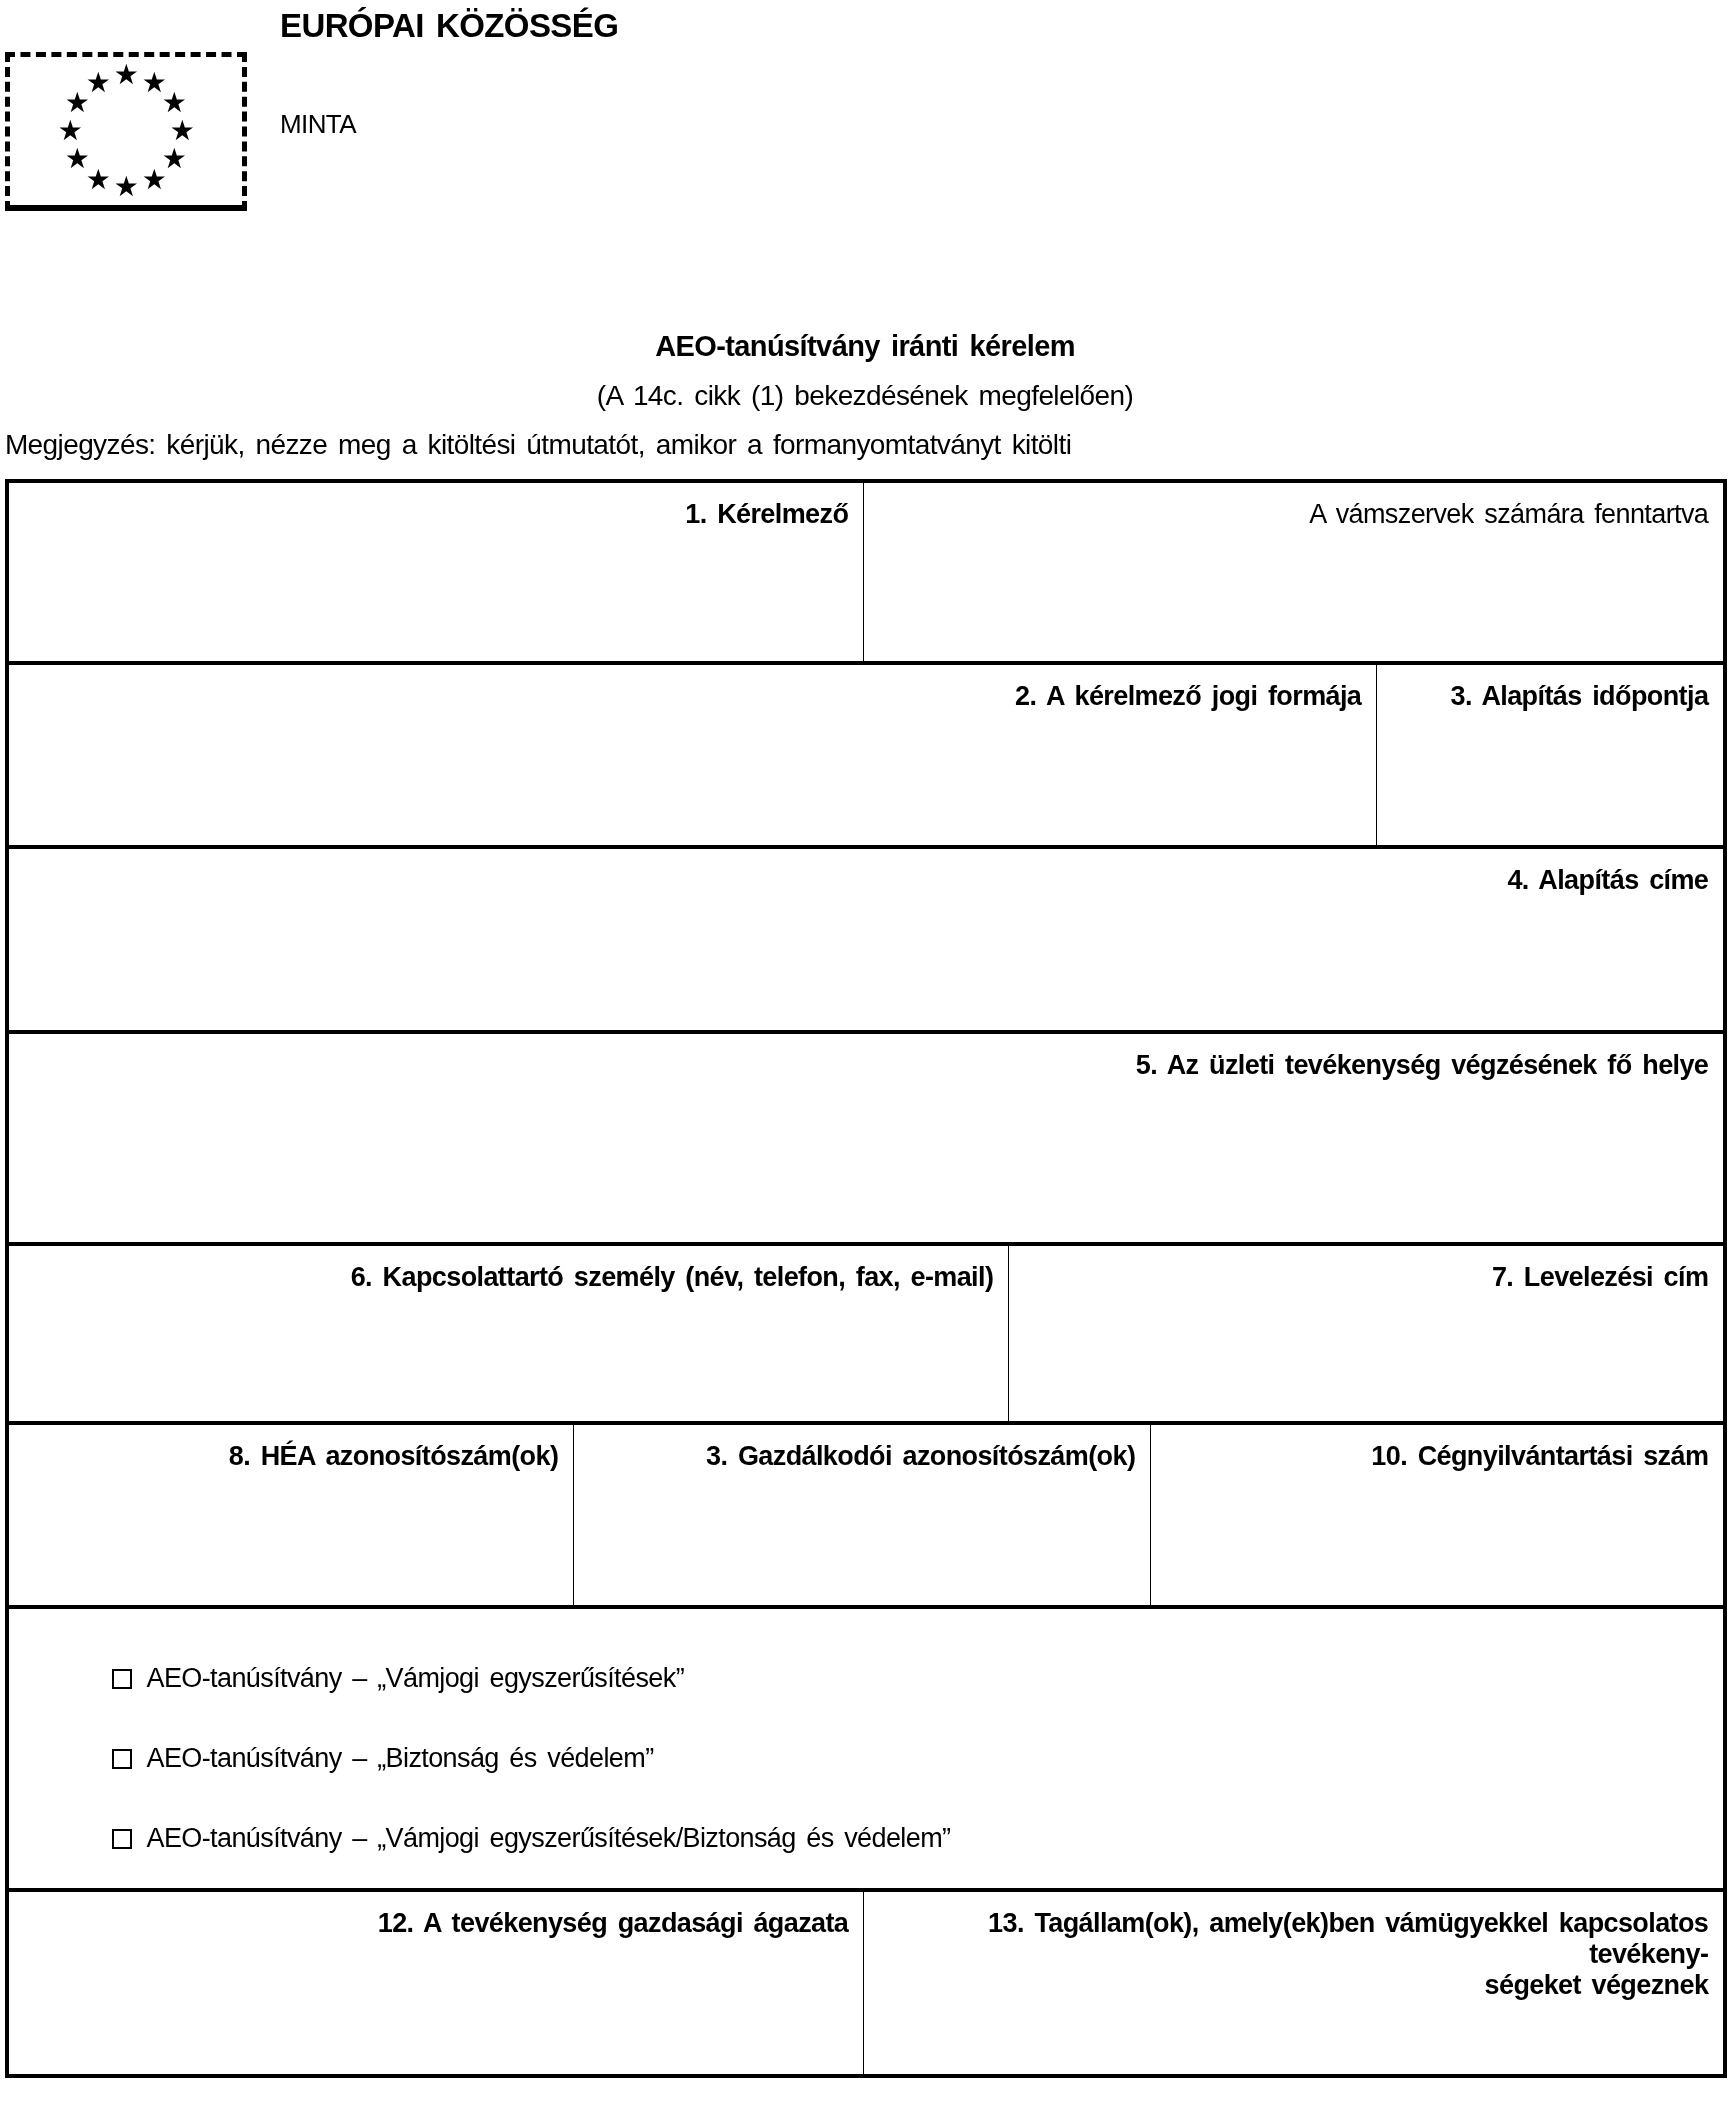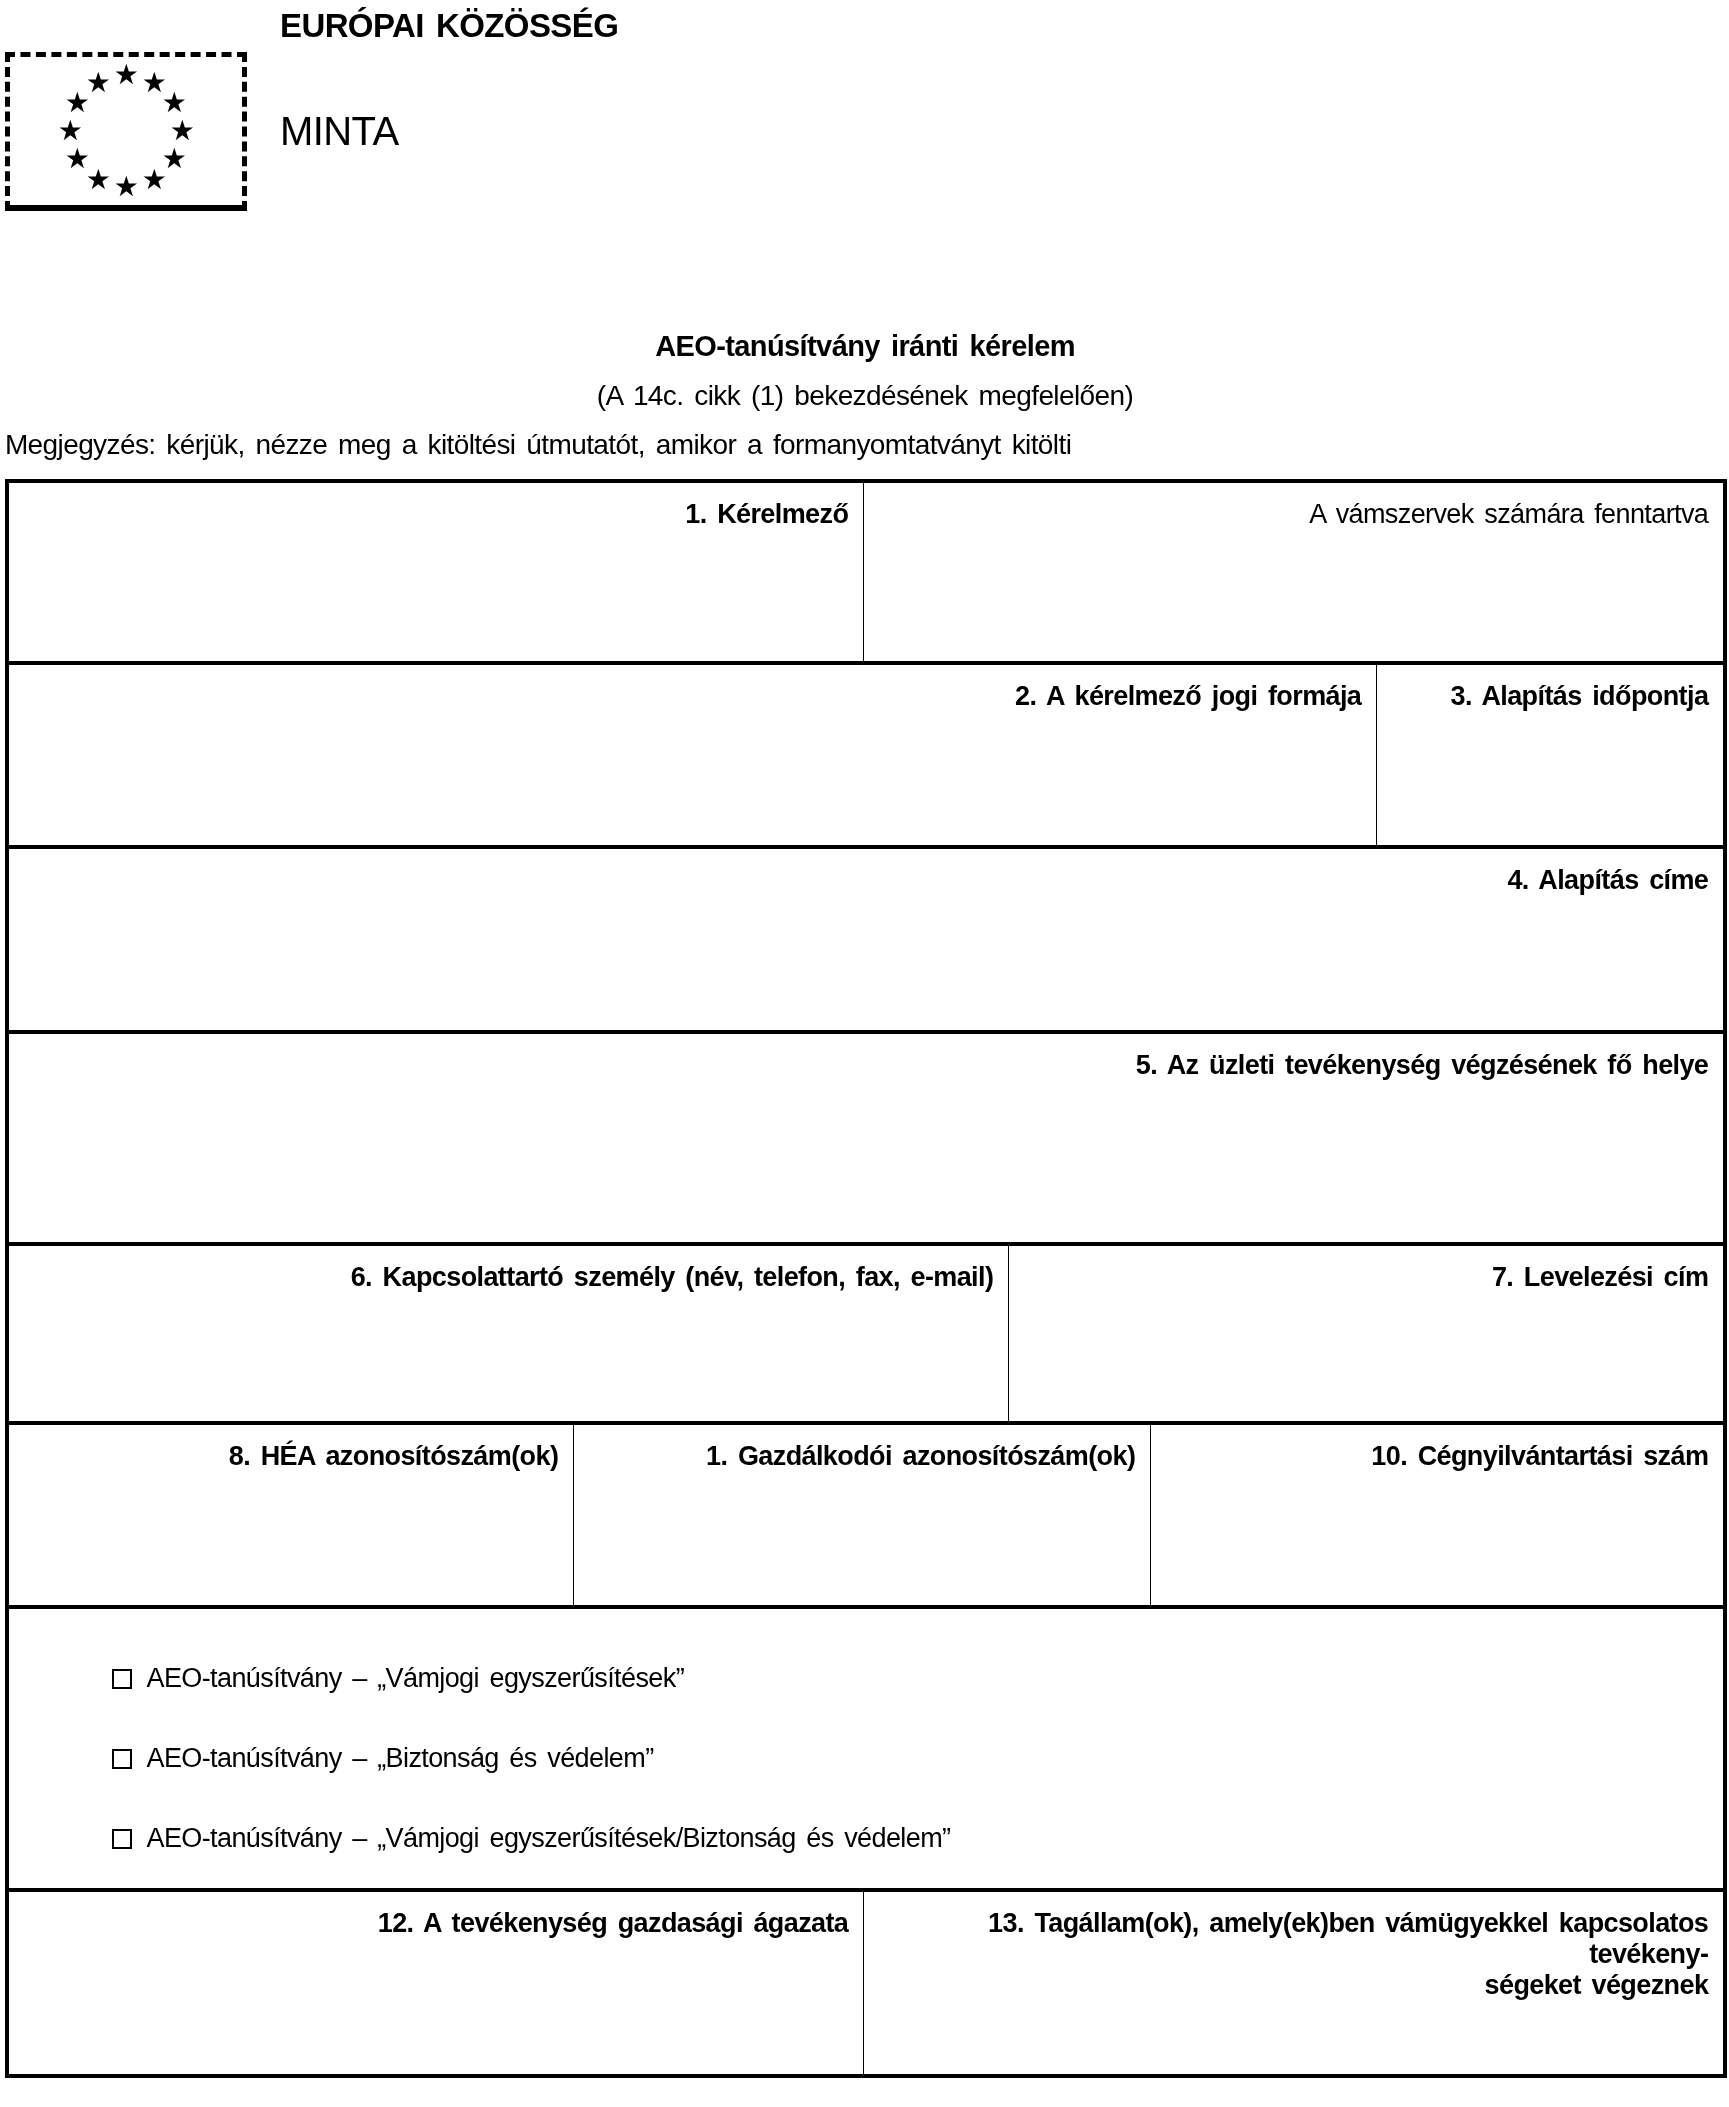--- a/index.html
+++ b/index.html
@@ -35,21 +35,21 @@
   }
   .header-titles { position: absolute; left: 280px; top: 9px; }
   .community-title {
     font-size: 33px;
     font-weight: bold;
     line-height: 1;
   }
   .specimen-title {
     position: absolute;
     left: 280px; top: 111px;
-    font-size: 40px;
+    font-size: 26px;
     font-weight: normal;
     line-height: 1;
   }
 
   
   .doc-title {
     position: absolute;
     left: 0; top: 332px;
     width: 100%;
     text-align: center;
@@ -192,21 +192,21 @@
       <div class="fcell last">
         <div class="flabel">7. Levelezési cím</div>
       </div>
     </div>
 
     <div class="frow" style="height:184px">
       <div class="fcell" style="width:565px">
         <div class="flabel">8. HÉA azonosítószám(ok)</div>
       </div>
       <div class="fcell" style="width:577px">
-        <div class="flabel">1. Gazdálkodói azonosítószám(ok)</div>
+        <div class="flabel">3. Gazdálkodói azonosítószám(ok)</div>
       </div>
       <div class="fcell last">
         <div class="flabel">10. Cégnyilvántartási szám</div>
       </div>
     </div>
 
     <div class="frow" style="height:283px">
       <div class="fcell last">
 
         <div class="checkbox-line first">

